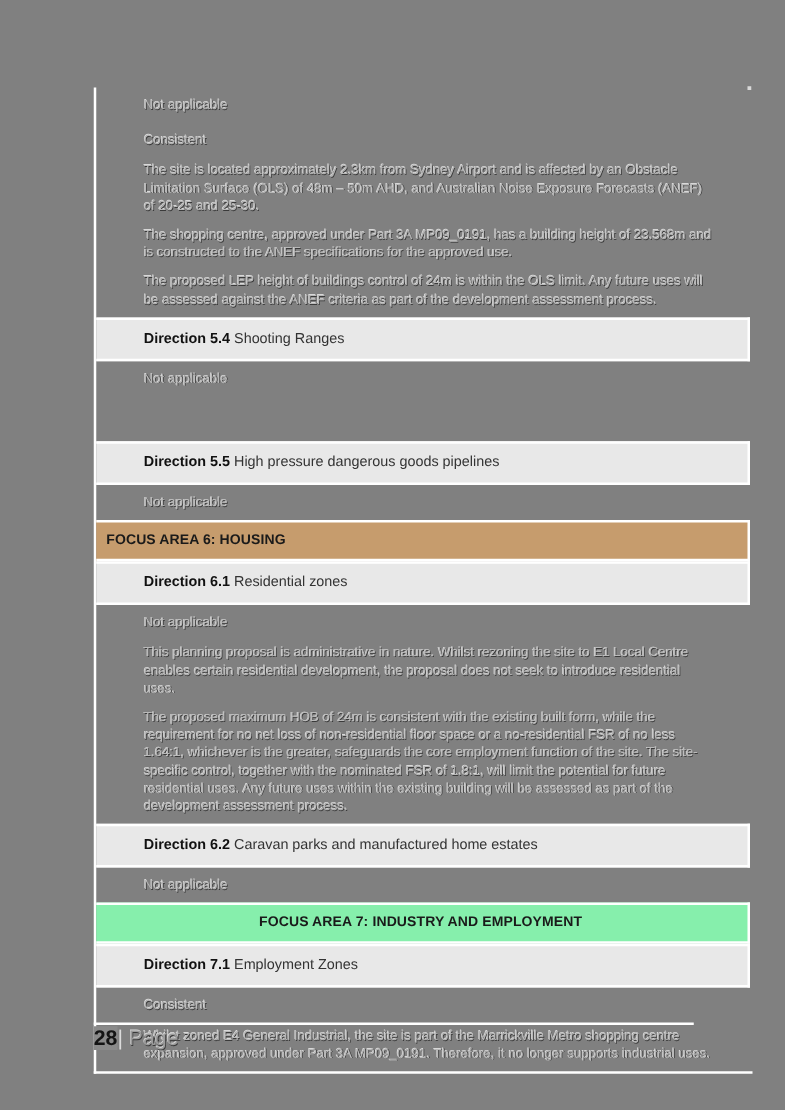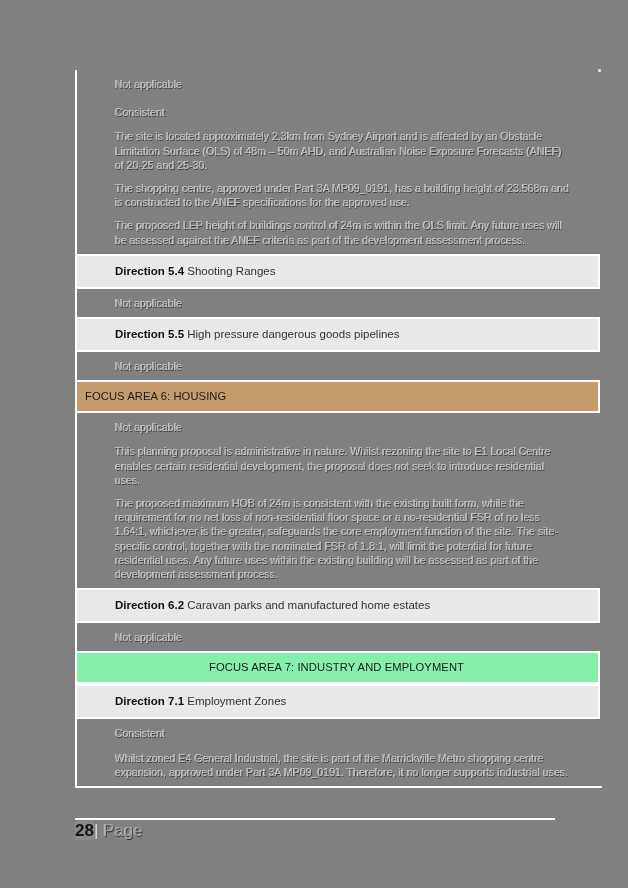--- a/index.html
+++ b/index.html
@@ -82,21 +82,21 @@
 
   
   .row-focus {
     background: #c69c6d;
     border-top: 2px solid #ffffff;
     border-bottom: 2px solid #ffffff;
     border-right: 2px solid #ffffff;
     padding: 7px 10px 7px 8px;
     font-size: 11.2px;
     line-height: 15px;
-    font-weight: normal;
+    font-weight: bold;
     color: #1a1a1a;
     letter-spacing: 0.1px;
   }
 
   
   #table-bottom-border {
     height: 2px;
     background: #ffffff;
     width: 527px;
     margin-left: -2px;
@@ -158,25 +158,26 @@
       <div class="tbl-row row-body">
         <p class="status-line">Consistent</p>
         <p>The site is located approximately 2.3km from Sydney Airport and is affected by an Obstacle Limitation Surface (OLS) of 48m – 50m AHD, and Australian Noise Exposure Forecasts (ANEF) of 20-25 and 25-30.</p>
         <p>The shopping centre, approved under Part 3A MP09_0191, has a building height of 23.568m and is constructed to the ANEF specifications for the approved use.</p>
         <p>The proposed LEP height of buildings control of 24m is within the OLS limit. Any future uses will be assessed against the ANEF criteria as part of the development assessment process.</p>
       </div>
       <div class="tbl-row row-direction" style="background: rgb(232, 232, 232);"><span class="dir-num">Direction 5.4</span> <span class="dir-title">Shooting Ranges</span></div>
       <div class="tbl-row row-body">
         <p>Not applicable</p>
       </div>
-      <div class="tbl-row row-direction" style="background: rgb(232, 232, 232);"><span class="dir-num">Direction 5.5</span> <span class="dir-title">High pressure dangerous goods pipelines</span></div>
+      <div class="tbl-row row-direction" style="background: rgb(232, 232, 232); margin-top: 36px;"><span class="dir-num">Direction 5.5</span> <span class="dir-title">High pressure dangerous goods pipelines</span></div>
       <div class="tbl-row row-body">
         <p>Not applicable</p>
       </div>
       <div class="tbl-row row-focus" style="background: rgb(198, 156, 109);"><span>FOCUS AREA 6: HOUSING</span></div>
+      <div class="tbl-row row-direction" style="background: rgb(232, 232, 232);"><span class="dir-num">Direction 6.1</span> <span class="dir-title">Residential zones</span></div>
       <div class="tbl-row row-body">
         <p class="status-line">Not applicable</p>
         <p>This planning proposal is administrative in nature. Whilst rezoning the site to E1 Local Centre enables certain residential development, the proposal does not seek to introduce residential uses.</p>
         <p>The proposed maximum HOB of 24m is consistent with the existing built form, while the requirement for no net loss of non-residential floor space or a no-residential FSR of no less 1.64:1, whichever is the greater, safeguards the core employment function of the site. The site-specific control, together with the nominated FSR of 1.8:1, will limit the potential for future residential uses. Any future uses within the existing building will be assessed as part of the development assessment process.</p>
       </div>
       <div class="tbl-row row-direction" style="background: rgb(232, 232, 232);"><span class="dir-num">Direction 6.2</span> <span class="dir-title">Caravan parks and manufactured home estates</span></div>
       <div class="tbl-row row-body">
         <p>Not applicable</p>
       </div>
       <div class="tbl-row row-focus" style="background: #86efac; text-align: center;"><span>FOCUS AREA 7: INDUSTRY AND EMPLOYMENT</span></div>

